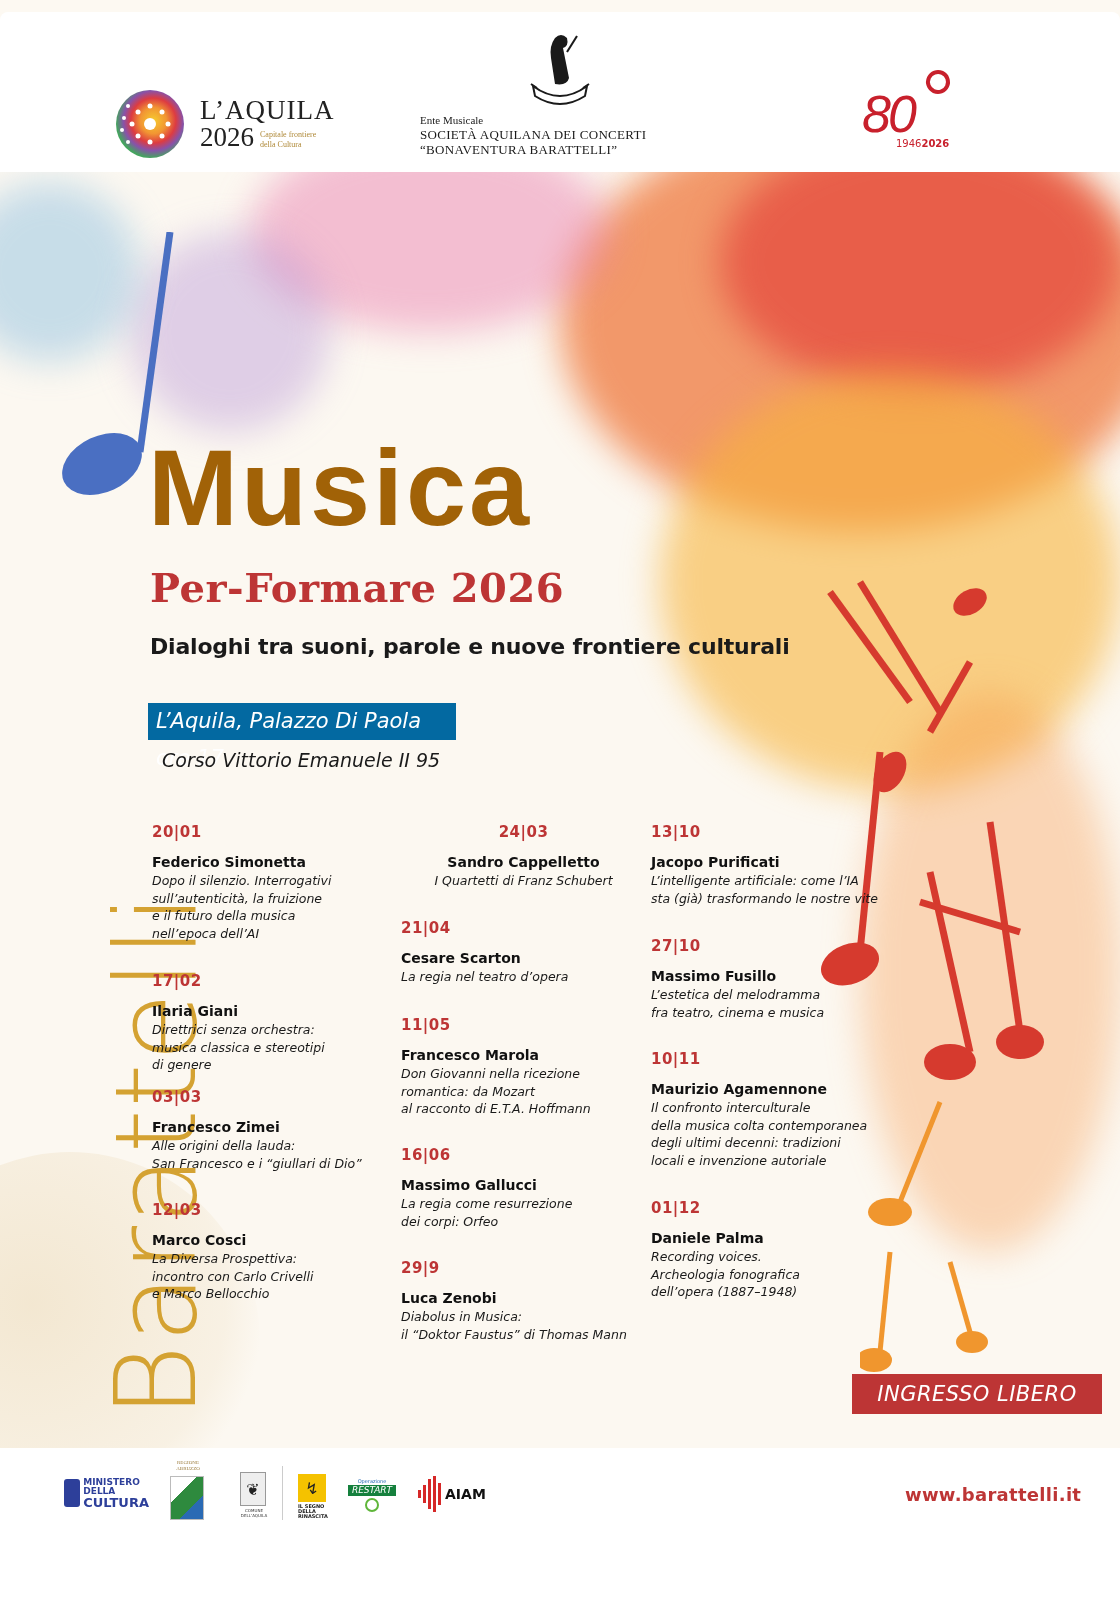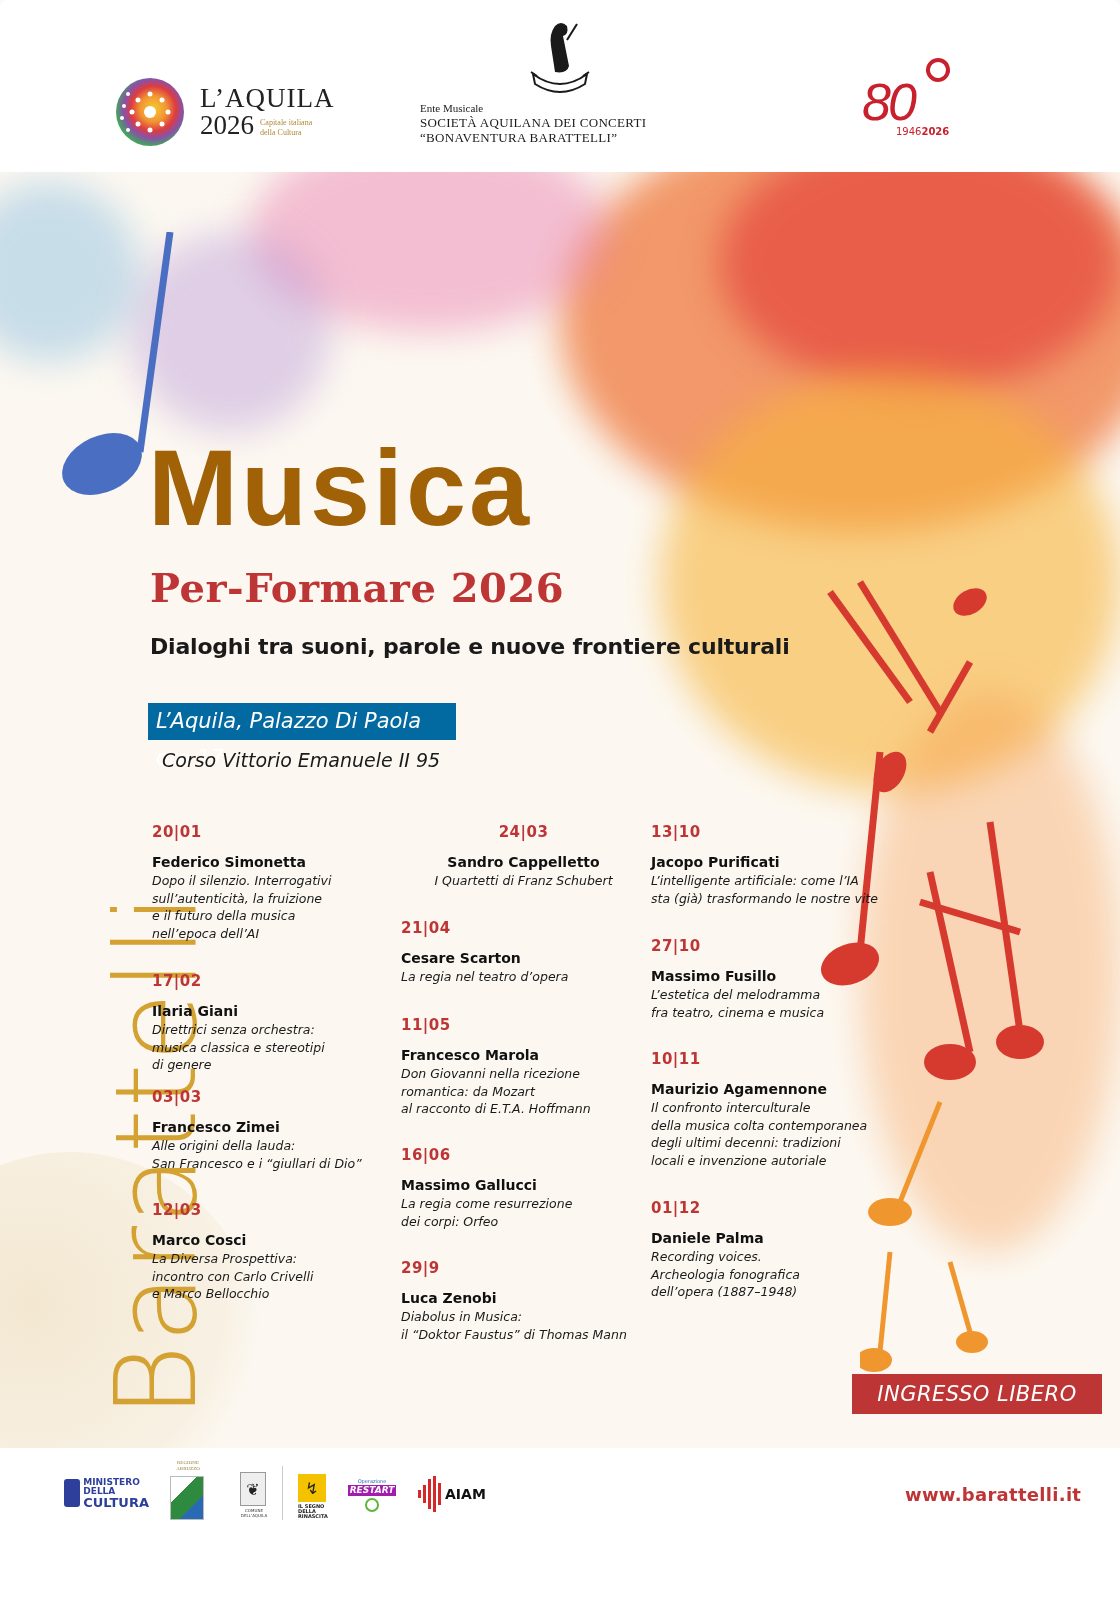--- a/index.html
+++ b/index.html
@@ -1,19 +1,19 @@
 <!DOCTYPE html>
 <html><head>
 <meta charset="utf-8">
 <style>
   * { margin: 0; padding: 0; box-sizing: border-box; }
   html, body { width: 1120px; height: 1600px; overflow: hidden; }
   body { background: #fdf9f2; font-family: "DejaVu Sans", sans-serif; position: relative; color: #1a1a1a; }
 
-  .header { position: absolute; left: 0; top: 0; width: 1120px; height: 192px; background: #ffffff; border-radius: 8px; }
+  .header { position: absolute; left: 0; top: 12px; width: 1120px; height: 192px; background: #ffffff; border-radius: 8px; }
   .poster { position: absolute; left: 0; top: 172px; width: 1120px; height: 1276px; background: #fcf8f1; overflow: hidden; }
   .footer { position: absolute; left: 0; top: 1448px; width: 1120px; height: 152px; background: #ffffff; }
 
   
   .aquila-logo { position: absolute; left: 108px; top: 72px; width: 80px; height: 80px; }
   .aquila-text { position: absolute; left: 200px; top: 84px; font-family: "Liberation Serif", serif; color: #222; }
   .aquila-text .l1 { font-size: 27px; letter-spacing: 1px; line-height: 28px; }
   .aquila-text .l2 { font-size: 27px; line-height: 26px; display: inline-block; }
   .aquila-text .tag { display: inline-block; vertical-align: top; font-size: 8px; color: #b08a3a; line-height: 10px; margin-left: 6px; margin-top: 6px; }
 
@@ -66,21 +66,21 @@
   .abruzzo .shield { width: 34px; height: 44px; margin-top: 4px; background: linear-gradient(135deg, #ffffff 0 35%, #2e8a3e 35% 68%, #2a6ab4 68%); border: 1px solid #bbb; }
   .comune { left: 240px; top: 1472px; width: 28px; height: 46px; }
   .comune .shield { width: 26px; height: 34px; border: 1px solid #999; background: #eee; display: flex; align-items: center; justify-content: center; font-size: 16px; color: #222; }
   .comune .lbl { font-size: 4px; color: #333; margin-top: 2px; text-align: center; }
   .divider { left: 282px; top: 1466px; width: 1px; height: 54px; background: #cccccc; }
   .segno { left: 298px; top: 1474px; width: 28px; height: 46px; }
   .segno .sq { width: 28px; height: 28px; background: #f5c200; display: flex; align-items: center; justify-content: center; font-size: 16px; color: #222; }
   .segno .lbl { font-size: 5px; font-weight: bold; color: #222; margin-top: 2px; line-height: 5px; }
   .restart { left: 348px; top: 1478px; width: 48px; height: 40px; text-align: center; }
   .restart .op { font-size: 5px; color: #2468b4; }
-  .restart .bar { background: #a21caf; color: #fff; font-style: italic; font-weight: bold; font-size: 9px; line-height: 11px; margin-top: 1px; }
+  .restart .bar { background: #15803d; color: #fff; font-style: italic; font-weight: normal; font-size: 9px; line-height: 11px; margin-top: 1px; }
   .restart .play { width: 14px; height: 14px; border-radius: 50%; border: 2px solid #5fb63a; margin: 2px auto 0; }
   .aiam { left: 418px; top: 1472px; width: 66px; height: 44px; display: flex; align-items: center; gap: 4px; }
   .aiam .bars { display: flex; gap: 2px; align-items: center; }
   .aiam .bars i { display: block; width: 3px; background: #d62828; }
   .aiam .txt { font-size: 14px; font-weight: bold; color: #111; }
   .website { position: absolute; left: 905px; top: 1484px; font-family: "DejaVu Sans", sans-serif; font-size: 18px; font-weight: bold; color: #bd3535; letter-spacing: 0.3px; }
 </style>
 </head>
 <body>
 
@@ -110,21 +110,21 @@
         <circle cx="16" cy="34" r="2"></circle>
           <circle cx="14" cy="46" r="2"></circle>
         <circle cx="20" cy="58" r="2"></circle>
           <circle cx="20" cy="22" r="2"></circle>
       </g>
     </svg>
   </div>
   <div class="aquila-text">
     <div class="l1">L’AQUILA</div>
     <div>
-      <span class="l2">2026</span><span class="tag"><span>Capitale italiana</span><br><span>della Cultura</span></span>
+      <span class="l2">2026</span><span class="tag"><span>Capitale frontiere</span><br><span>della Cultura</span></span>
     </div>
   </div>
 
   <div class="societa">
     <div class="emblem">
       <svg width="70" height="78" viewBox="0 0 70 78">
         <path d="M30 6 q6 -6 12 0 q2 8 -4 10 l6 30 q-2 8 -14 6 l-4 -26 q-2 -12 4 -20z" fill="#1a1a1a"></path>
         <path d="M42 20 l10 -16" stroke="#1a1a1a" stroke-width="2"></path>
         <path d="M8 54 q27 20 54 0 l-2 10 q-25 16 -50 0z" fill="none" stroke="#1a1a1a" stroke-width="2"></path>
         <path d="M6 52 l6 4 M64 52 l-6 4" stroke="#1a1a1a" stroke-width="2"></path>

